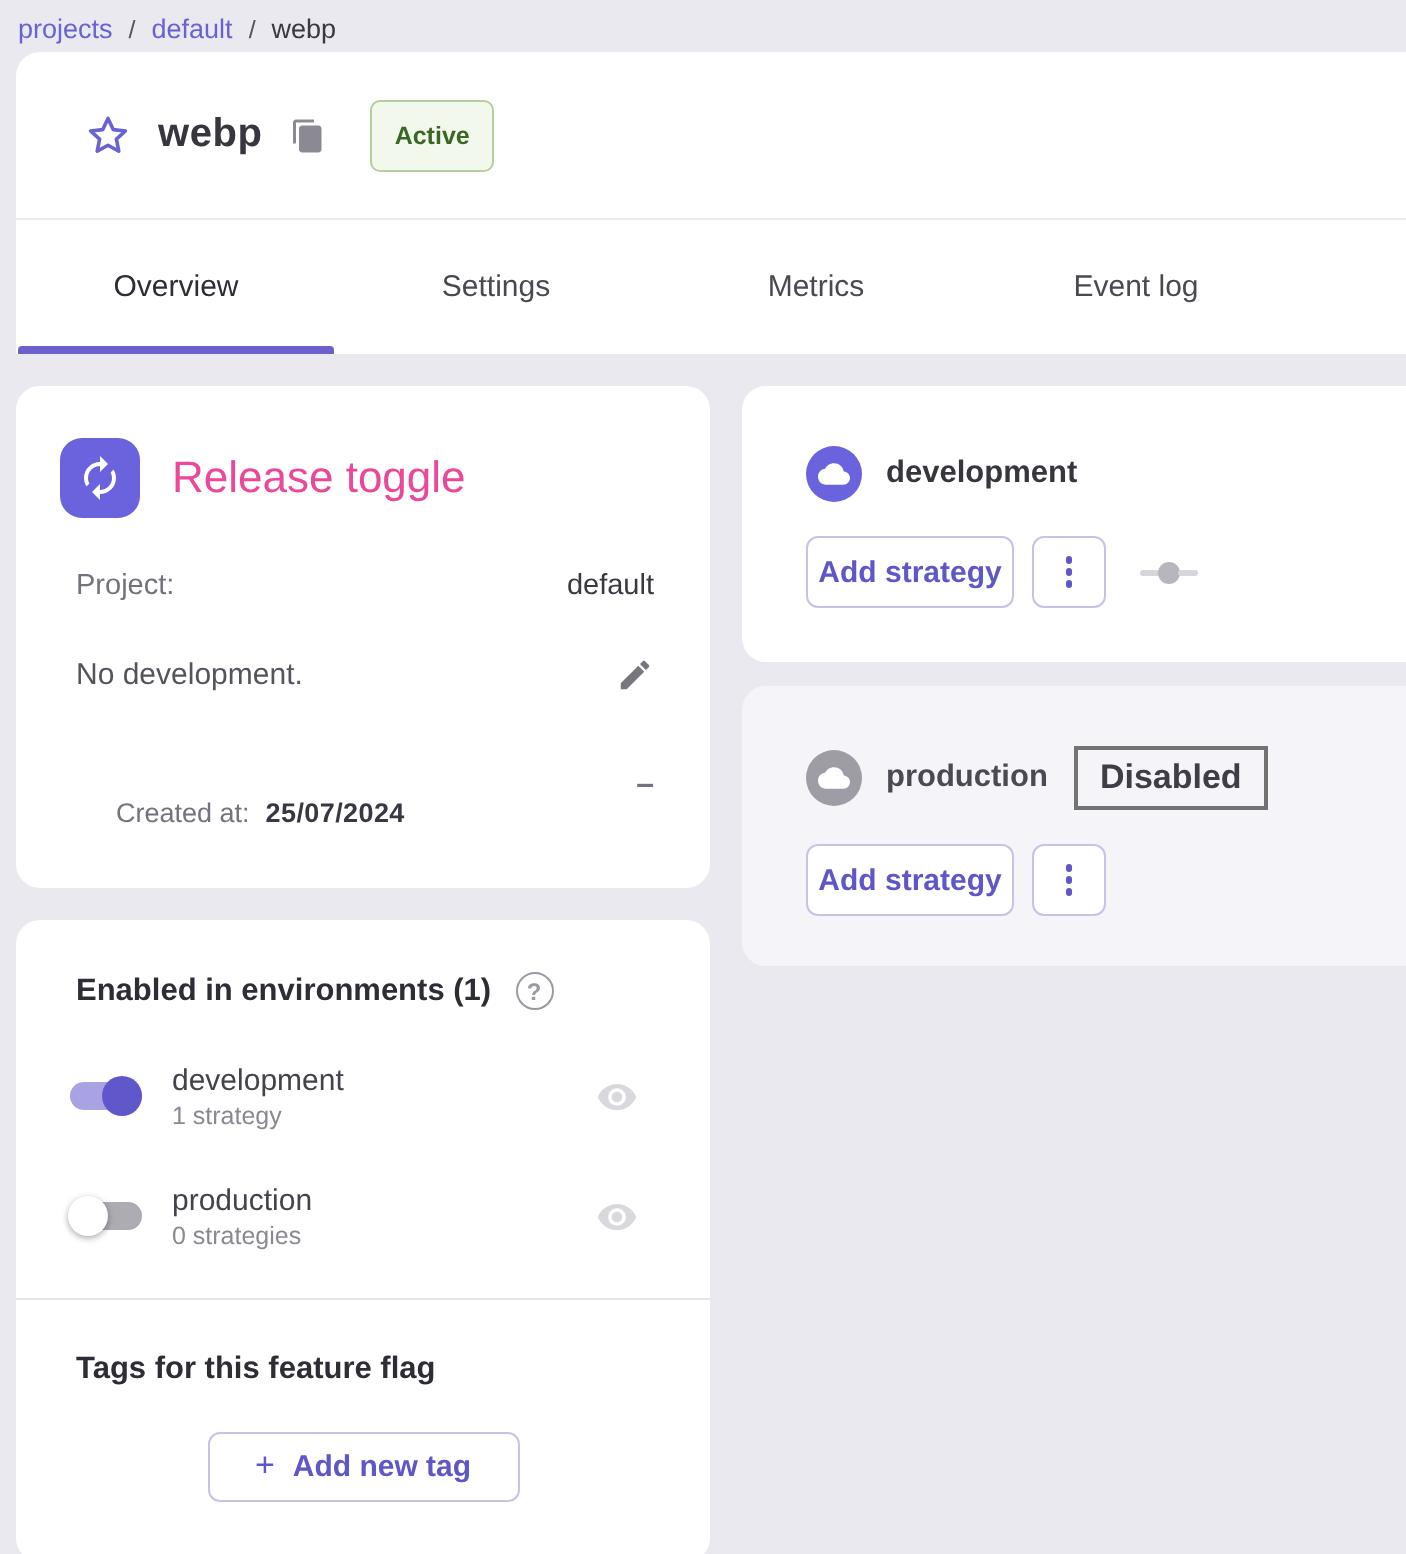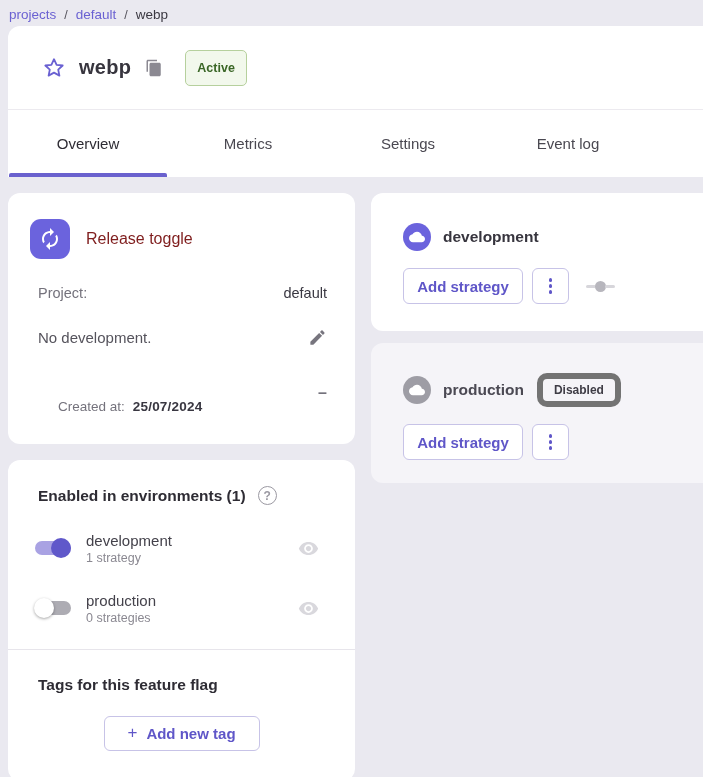--- a/index.html
+++ b/index.html
@@ -60,21 +60,21 @@
   .left-col { display: flex; flex-direction: column; gap: 16px; }
   .card { background: #ffffff; border-radius: 12px; }
 
   
   .release-card { padding: 26px 22px 30px 22px; }
   .release-head { display: flex; align-items: center; gap: 16px; }
   .release-icon {
     width: 40px; height: 40px; border-radius: 11px;
     background: #6b63dd; display: flex; align-items: center; justify-content: center;
   }
-  .release-title { font-size: 16px; color: #7f1d1d; }
+  .release-title { font-size: 22px; color: #ec4899; }
   .meta-row {
     display: flex; align-items: center; justify-content: space-between;
     margin-top: 24px; min-height: 20px; padding: 0 6px 0 8px;
   }
   .meta-label { color: #74727c; font-size: 14.5px; }
   .meta-value { color: #393741; font-size: 14.5px; }
   .desc-text { color: #55535c; font-size: 15px; }
   .icon-btn { background: none; border: none; cursor: pointer; display: flex; align-items: center; justify-content: center; }
   .created-pair { display: flex; gap: 8px; align-items: baseline; }
   .created-value { color: #393741; font-size: 13.5px; font-weight: bold; letter-spacing: 0.2px; margin-top: 28px; }
@@ -137,26 +137,26 @@
     width: 28px; height: 28px; border-radius: 50%;
     display: flex; align-items: center; justify-content: center; flex: 0 0 auto;
   }
   .cloud-circle.purple { background: #6b63dd; }
   .cloud-circle.gray { background: #9e9da5; }
   .panel-name { font-size: 15.5px; font-weight: bold; margin-left: 12px; }
   .panel-name.dev-name { color: #37353e; }
   .panel-name.prod-name { color: #4b4953; }
   .badge-disabled {
     margin-left: 13px;
-    background: transparent; border: 6px solid #737373; color: #3f3d46;
-    font-size: 12px; font-weight: bold;
-    padding: 4px 11px; border-radius: 10px;
+    background: transparent; border: 2px solid #737373; color: #3f3d46;
+    font-size: 17px; font-weight: bold;
+    padding: 4px 11px; border-radius: 0;
   }
   .panel-actions { display: flex; align-items: center; margin-top: 17px; gap: 9px; }
-  .add-strategy-btn { width: 120px; height: 36px; }
+  .add-strategy-btn { width: 104px; height: 36px; }
   .kebab-btn { width: 37px; height: 36px; flex-direction: column; gap: 2.5px; }
   .kebab-dot { width: 3.5px; height: 3.5px; border-radius: 50%; background: #5f56c8; }
   .connector { display: flex; align-items: center; margin-left: 8px; }
   .connector .bar { width: 10px; height: 3px; background: #d7d6db; border-radius: 2px; }
   .connector .node { width: 11px; height: 11px; border-radius: 50%; background: #b7b6bd; margin: 0 -1px; }
 </style>
 </head>
 <body>
 
 <nav class="breadcrumb">
@@ -181,24 +181,24 @@
       </svg>
     </button>
     <span class="badge-active">Active</span>
   </div>
   <div class="tabs-row">
     <button class="tab active">
       <span>Overview</span>
       <span class="tab-underline"></span>
     </button>
     <button class="tab">
+      <span>Settings</span>
+    </button>
+    <button class="tab">
       <span>Metrics</span>
-    </button>
-    <button class="tab">
-      <span>Settings</span>
     </button>
     <button class="tab">
       <span>Event log</span>
     </button>
   </div>
 </div>
 
 <div class="main">
 
   <div class="left-col">

